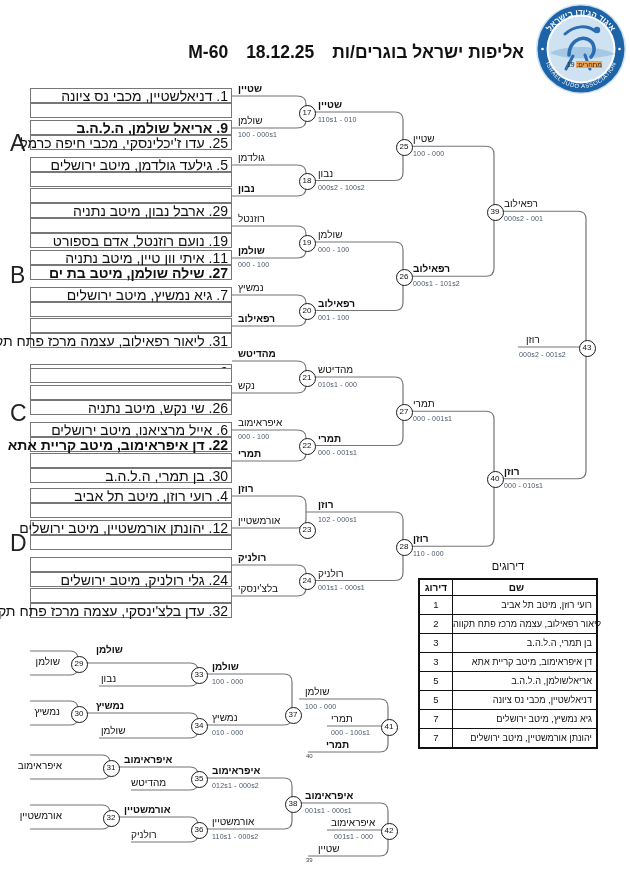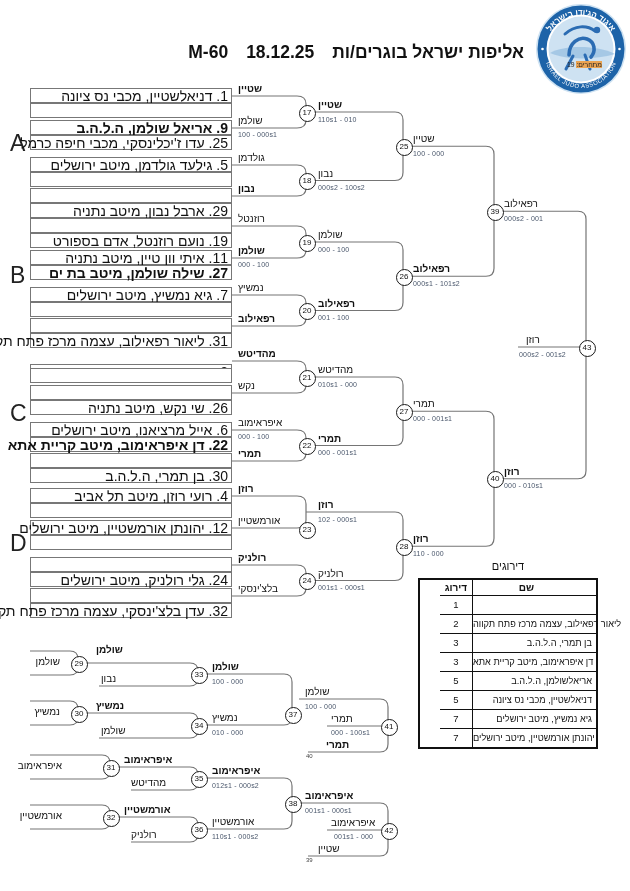--- a/index.html
+++ b/index.html
@@ -22,21 +22,21 @@
   .entry{position:absolute;font-size:10px;line-height:12px;text-align:right;white-space:nowrap;z-index:2;}
   .score{position:absolute;font-size:7px;line-height:9px;color:#49566b;letter-spacing:.2px;
          white-space:nowrap;direction:ltr;z-index:2;}
   .circ{position:absolute;width:15px;height:15px;border:1px solid #1a1a1a;border-radius:50%;
         background:#fff;font-size:8px;line-height:14px;text-align:center;z-index:3;}
   .tiny{position:absolute;font-size:6px;line-height:7px;color:#444;z-index:2;}
   .rk-title{position:absolute;left:418px;top:560px;width:180px;text-align:center;
             font-weight:normal;font-size:11px;z-index:2;}
   .rktable{position:absolute;left:418px;top:578px;width:180px;border:2px solid #111;
            box-sizing:border-box;background:#fff;z-index:2;}
-  .rkrow{display:flex;height:18px;border-top:1px solid #111;margin-left:20px;}
+  .rkrow{display:flex;height:18px;border-top:1px solid #111;}
   .rkrow.rkhead{height:15px;border-top:none;font-weight:bold;}
   .rkrank{width:32px;flex:none;border-right:1px solid #111;text-align:center;
           font-size:9.5px;line-height:18px;}
   .rkhead .rkrank{line-height:15px;font-size:10px;}
   .rkname{flex:1;direction:rtl;text-align:right;padding-right:4px;font-size:9.2px;
           line-height:18px;white-space:nowrap;}
   .rkhead .rkname{text-align:center;padding-right:16px;line-height:15px;font-size:10px;}
 </style>
 </head>
 <body>
@@ -142,20 +142,21 @@
 
   <div class="rk-title">דירוגים</div>
   <div class="rktable">
     <div class="rkrow rkhead">
       <div class="rkrank">דירוג</div>
       <div class="rkname">שם</div>
     </div>
     <div id="rkbody">
         <div class="rkrow">
           <div class="rkrank">1</div>
+          <div class="rkname">רועי רוזן, מיטב תל אביב</div>
         </div>
         <div class="rkrow">
           <div class="rkrank">2</div>
           <div class="rkname">ליאור רפאילוב, עצמה מרכז פתח תקווה</div>
         </div>
         <div class="rkrow">
           <div class="rkrank">3</div>
           <div class="rkname">בן תמרי, ה.ל.ה.ב</div>
         </div>
         <div class="rkrow">

